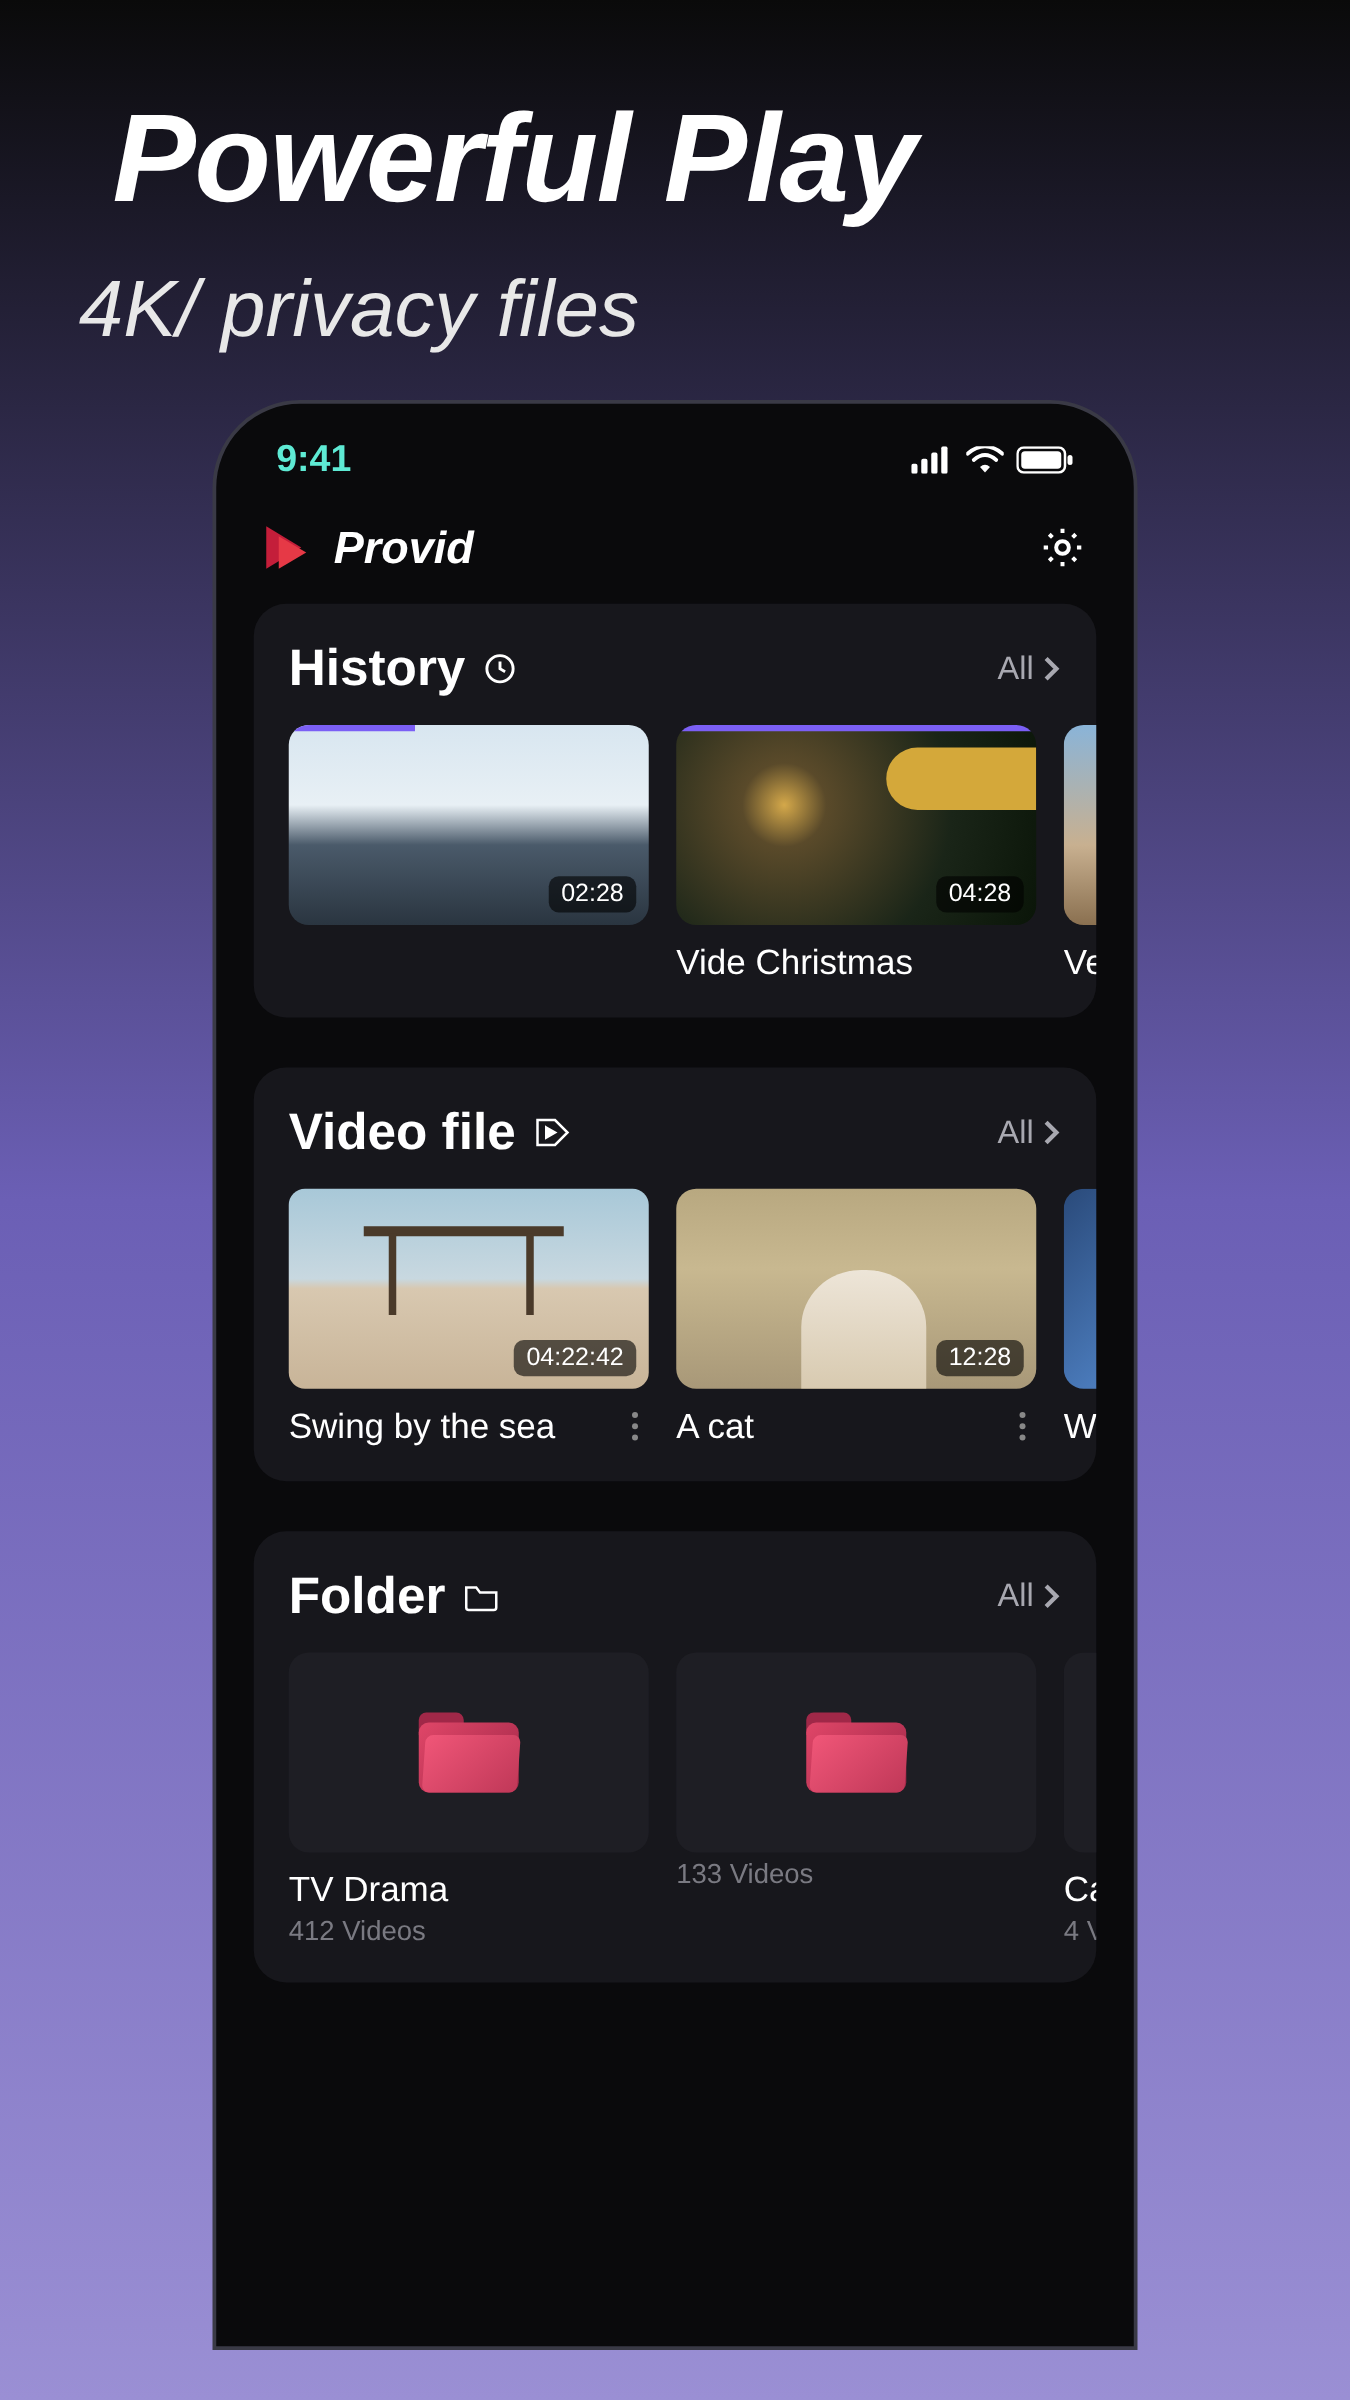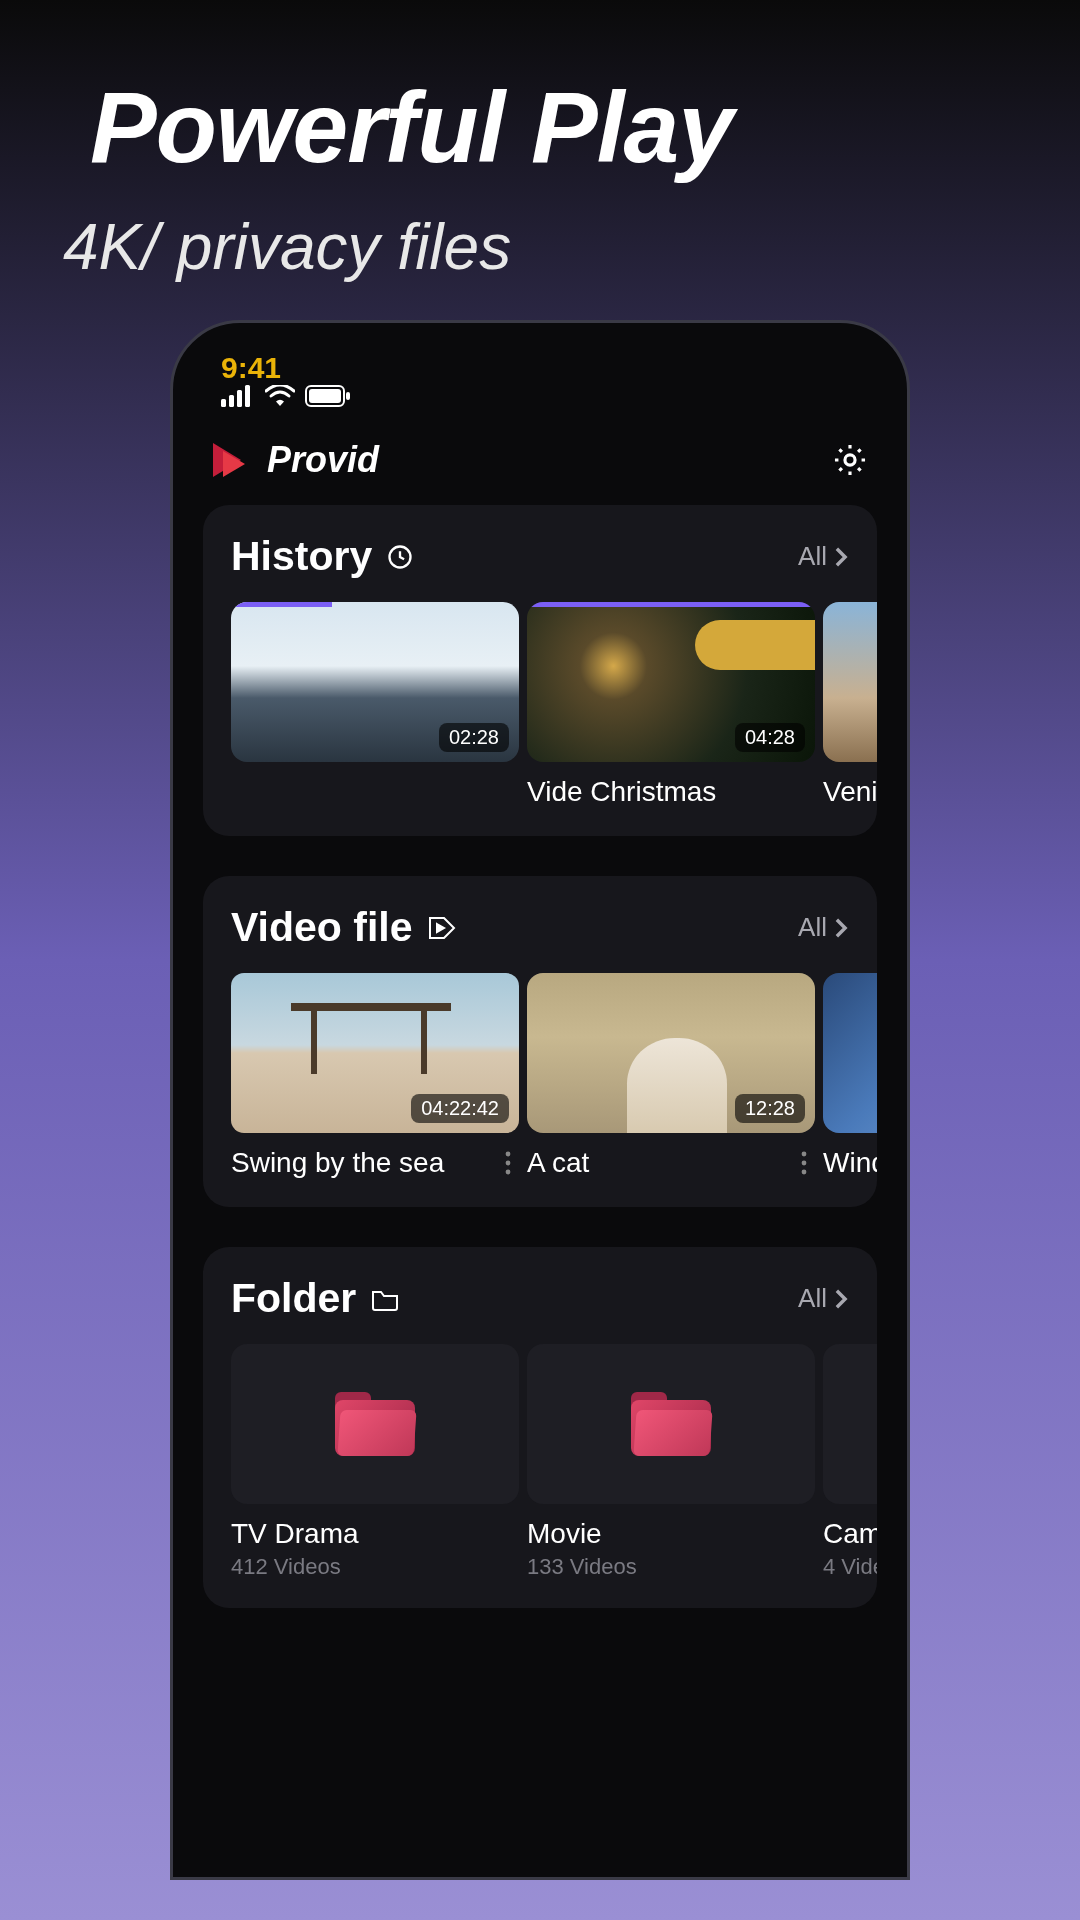--- a/index.html
+++ b/index.html
@@ -34,24 +34,23 @@
   height: 1560px;
   border-radius: 70px 70px 0 0;
   background: #0a0a0c;
   border: 3px solid #3a3a46;
   padding: 28px 30px 0 30px;
   overflow: hidden;
 }
 .status-bar {
   display: flex;
   justify-content: space-between;
-  align-items: flex-start;
-  color: #eab308;
+  align-items: center;
+  color: #5eead4;
   padding: 0 18px 24px 18px;
-  flex-direction: column;
 }
 .status-time { font-size: 30px; font-weight: 600; }
 .status-icons { display: flex; gap: 10px; align-items: center; }
 .app-header {
   display: flex;
   justify-content: space-between;
   align-items: center;
   padding: 8px 8px 24px 8px;
 }
 .app-brand { display: flex; align-items: center; gap: 14px; }
@@ -89,21 +88,21 @@
   align-items: center;
   padding-right: 28px;
   margin-bottom: 22px;
 }
 .card-title-wrap { display: flex; align-items: center; gap: 14px; }
 .card-title { color: #fff; font-size: 41px; font-weight: 600; }
 .card-all {
   display: flex; align-items: center; gap: 6px;
   color: #a8a8b0; font-size: 26px;
 }
-.scroll-row { display: flex; gap: 8px; }
+.scroll-row { display: flex; gap: 22px; }
 .thumb-item { flex: 0 0 288px; }
 .thumb-item.partial { flex: 0 0 60px; overflow: hidden; }
 .thumb {
   width: 288px; height: 160px;
   border-radius: 16px;
   position: relative;
   overflow: hidden;
 }
 .thumb .dur {
   position: absolute;
@@ -341,21 +340,20 @@
         <div class="folder-count">412 Videos</div>
       </div>
       <div class="folder-item">
         <div class="folder-thumb">
           <div class="folder-icon">
               <div class="tab"></div>
               <div class="back"></div>
               <div class="front"></div>
             </div>
         </div>
-        <div class="folder-name">Movie</div>
         <div class="folder-count">133 Videos</div>
       </div>
       <div class="folder-item partial">
         <div class="folder-thumb">
           
         </div>
         <div class="folder-name">Cam</div>
         <div class="folder-count">4 Vide</div>
       </div>
     </div>

